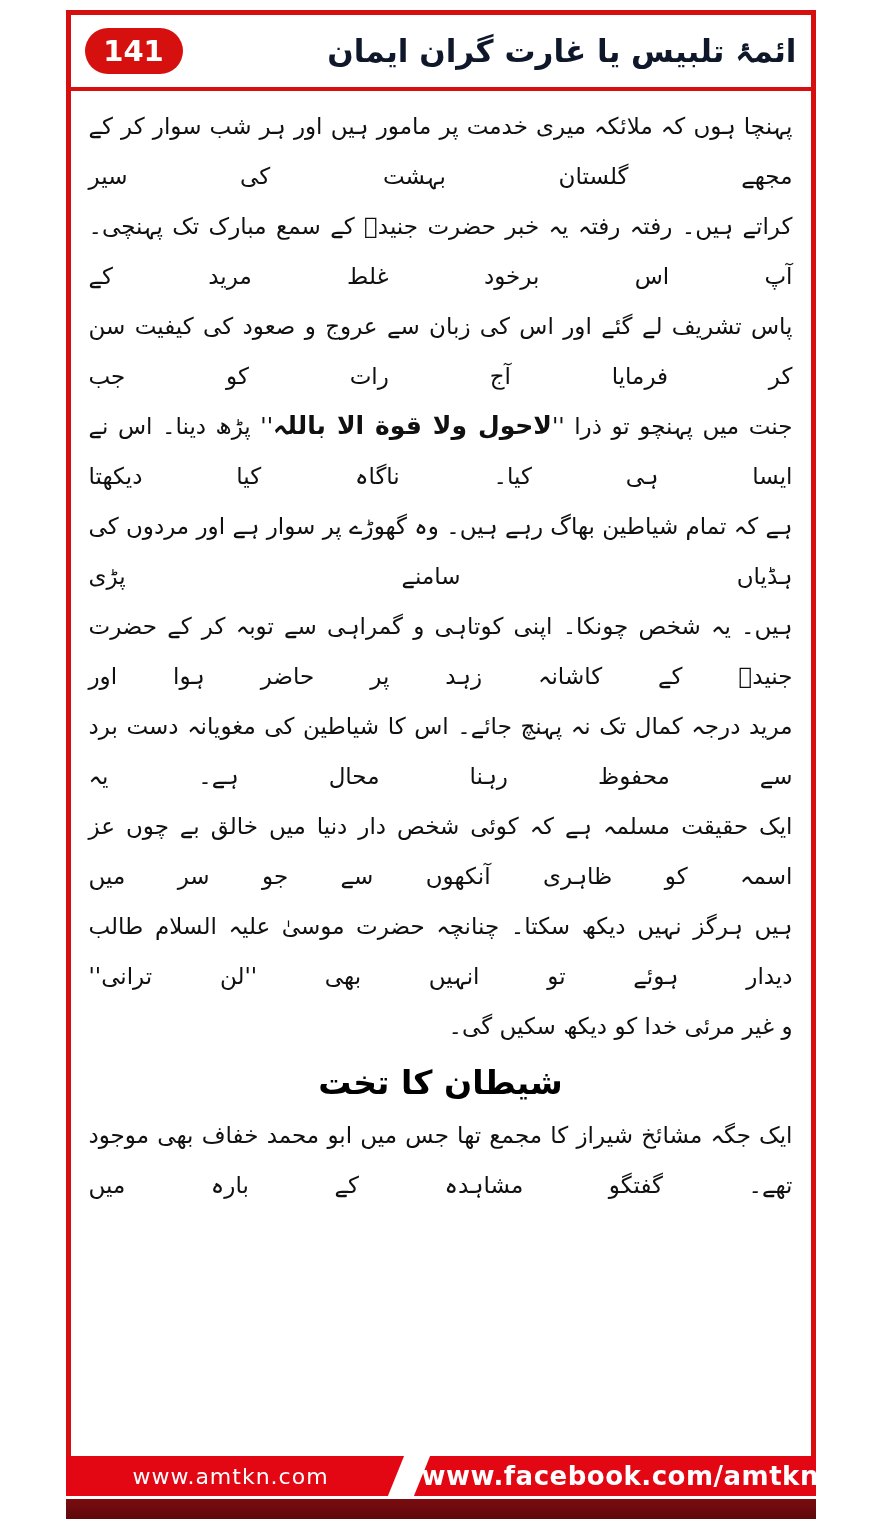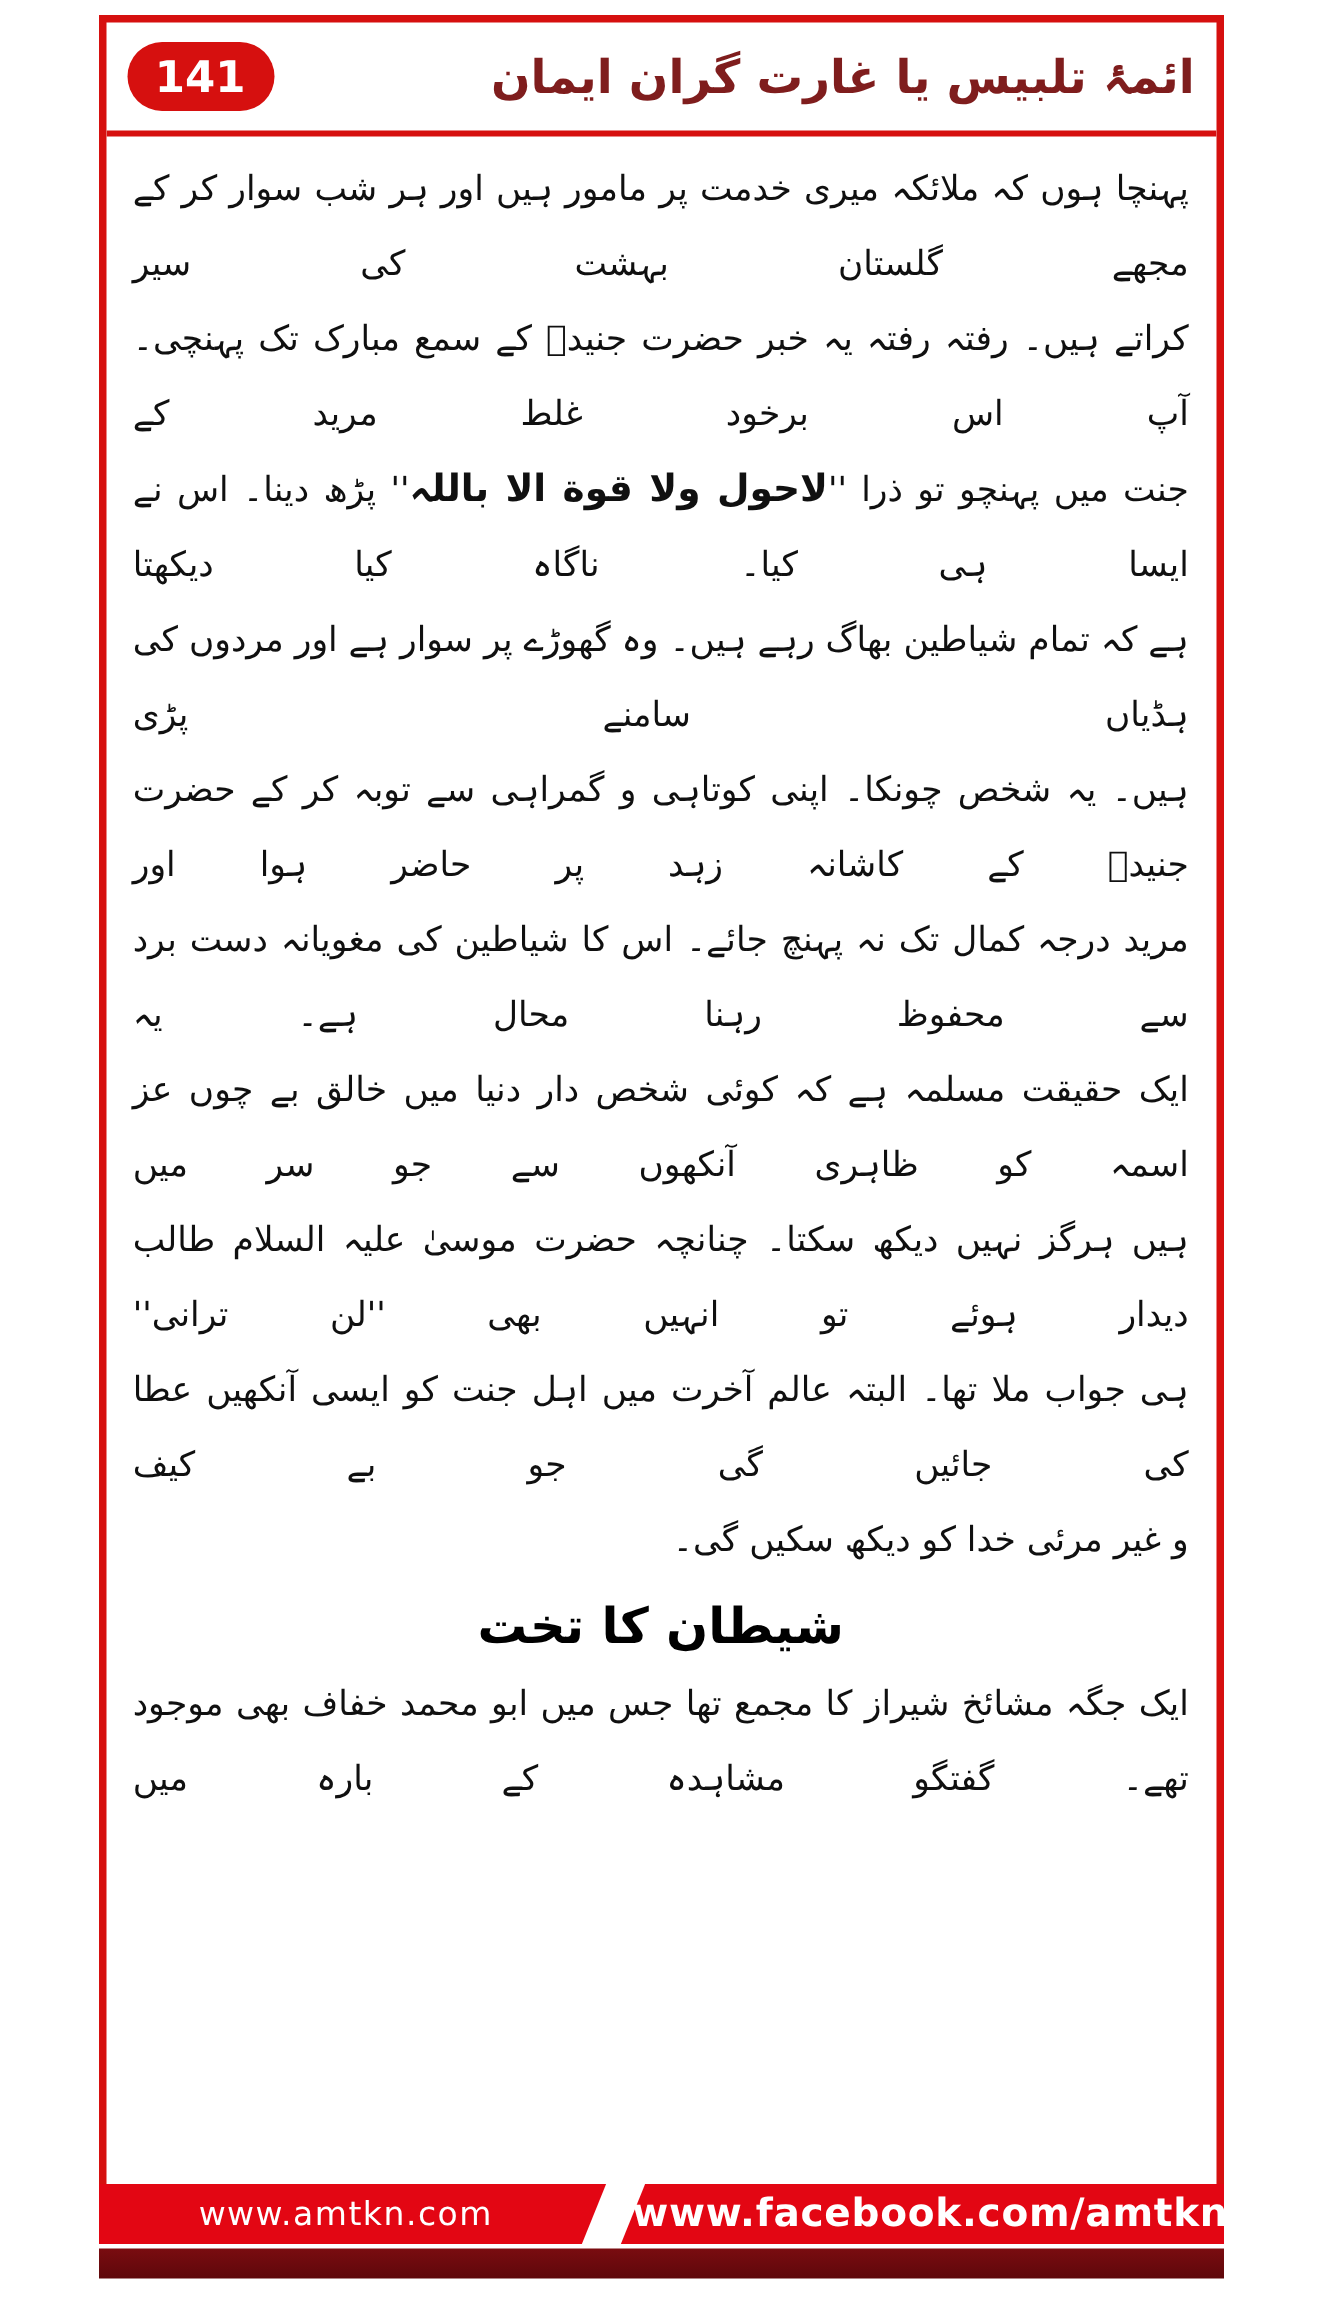--- a/index.html
+++ b/index.html
@@ -38,21 +38,21 @@
     font-weight:bold;
     font-size:29px;
     display:flex;align-items:center;justify-content:center;
     flex:0 0 auto;
   }
   .header-spacer{flex:1 1 auto;}
   .header-title{
     direction:rtl;
     font-size:31px;
     font-weight:bold;
-    color:#7f1d1d;
+    color:#0f172a;
     margin:0 0 0 0;
     padding-left:120px;
     text-align:center;
   }
   .header-rule{
     height:4px;
     background:var(--accent);
   }
   .content{
     direction:rtl;
@@ -138,27 +138,27 @@
       <div class="header-spacer"></div>
       <h1 class="header-title">ائمۂ تلبیس یا غارت گران ایمان</h1>
     </div>
 
     <div class="header-rule"></div>
 
     <div class="content">
       <div class="para">
         <div class="line">پہنچا ہوں کہ ملائکہ میری خدمت پر مامور ہیں اور ہر شب سوار کر کے مجھے گلستان بہشت کی سیر</div>
         <div class="line">کراتے ہیں۔ رفتہ رفتہ یہ خبر حضرت جنیدؒ کے سمع مبارک تک پہنچی۔ آپ اس برخود غلط مرید کے</div>
+        <div class="line">پاس تشریف لے گئے اور اس کی زبان سے عروج و صعود کی کیفیت سن کر فرمایا آج رات کو جب</div>
         <div class="line"><span>جنت میں پہنچو تو ذرا ''</span><span class="arabic">لاحول ولا قوة الا باللہ</span><span>'' پڑھ دینا۔ اس نے ایسا ہی کیا۔ ناگاہ کیا دیکھتا</span></div>
         <div class="line">ہے کہ تمام شیاطین بھاگ رہے ہیں۔ وہ گھوڑے پر سوار ہے اور مردوں کی ہڈیاں سامنے پڑی</div>
         <div class="line">ہیں۔ یہ شخص چونکا۔ اپنی کوتاہی و گمراہی سے توبہ کر کے حضرت جنیدؒ کے کاشانہ زہد پر حاضر ہوا اور</div>
         <div class="line">مرید درجہ کمال تک نہ پہنچ جائے۔ اس کا شیاطین کی مغویانہ دست برد سے محفوظ رہنا محال ہے۔ یہ</div>
         <div class="line">ایک حقیقت مسلمہ ہے کہ کوئی شخص دار دنیا میں خالق بے چوں عز اسمہ کو ظاہری آنکھوں سے جو سر میں</div>
         <div class="line">ہیں ہرگز نہیں دیکھ سکتا۔ چنانچہ حضرت موسیٰ علیہ السلام طالب دیدار ہوئے تو انہیں بھی ''لن ترانی''</div>
-        <div class="line">ہی جواب ملا تھا۔ البتہ عالم آخرت میں اہل جنت کو ایسی آنکھیں عطا کی جائیں گی جو بے کیف</div>
         <div class="line end">و غیر مرئی خدا کو دیکھ سکیں گی۔</div>
       </div>
 
       <h2 class="section-heading">شیطان کا تخت</h2>
 
       <div class="para">
         <div class="line">ایک جگہ مشائخ شیراز کا مجمع تھا جس میں ابو محمد خفاف بھی موجود تھے۔ گفتگو مشاہدہ کے بارہ میں</div>
 
       </div>
     </div>

